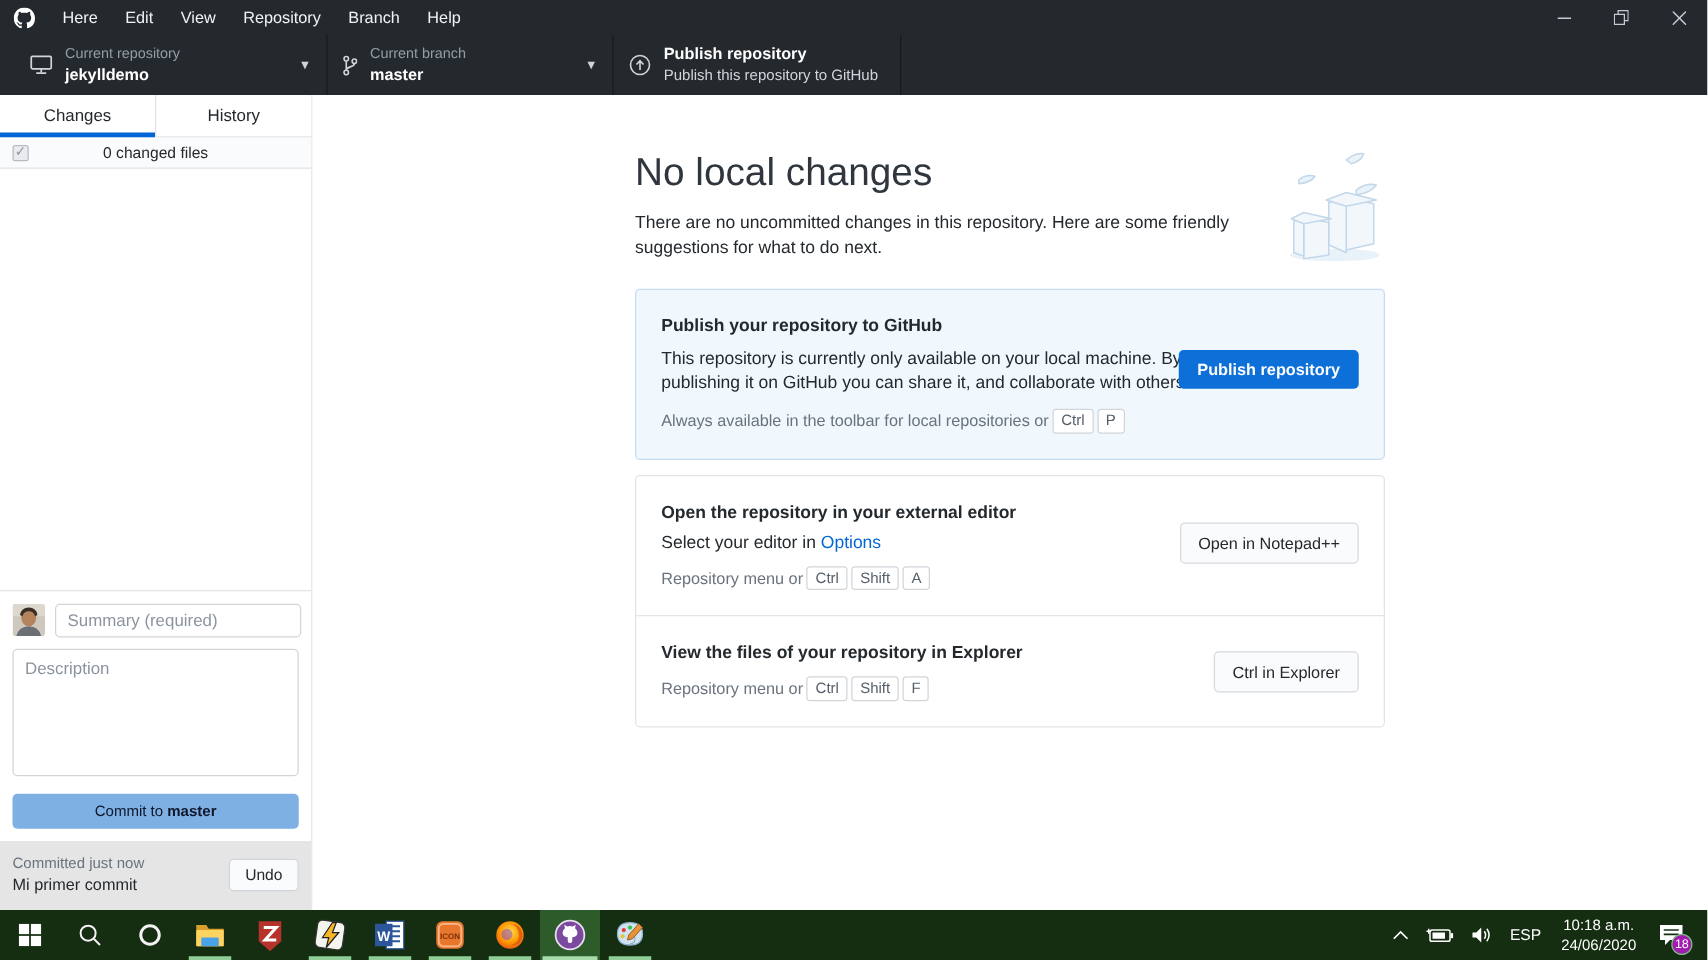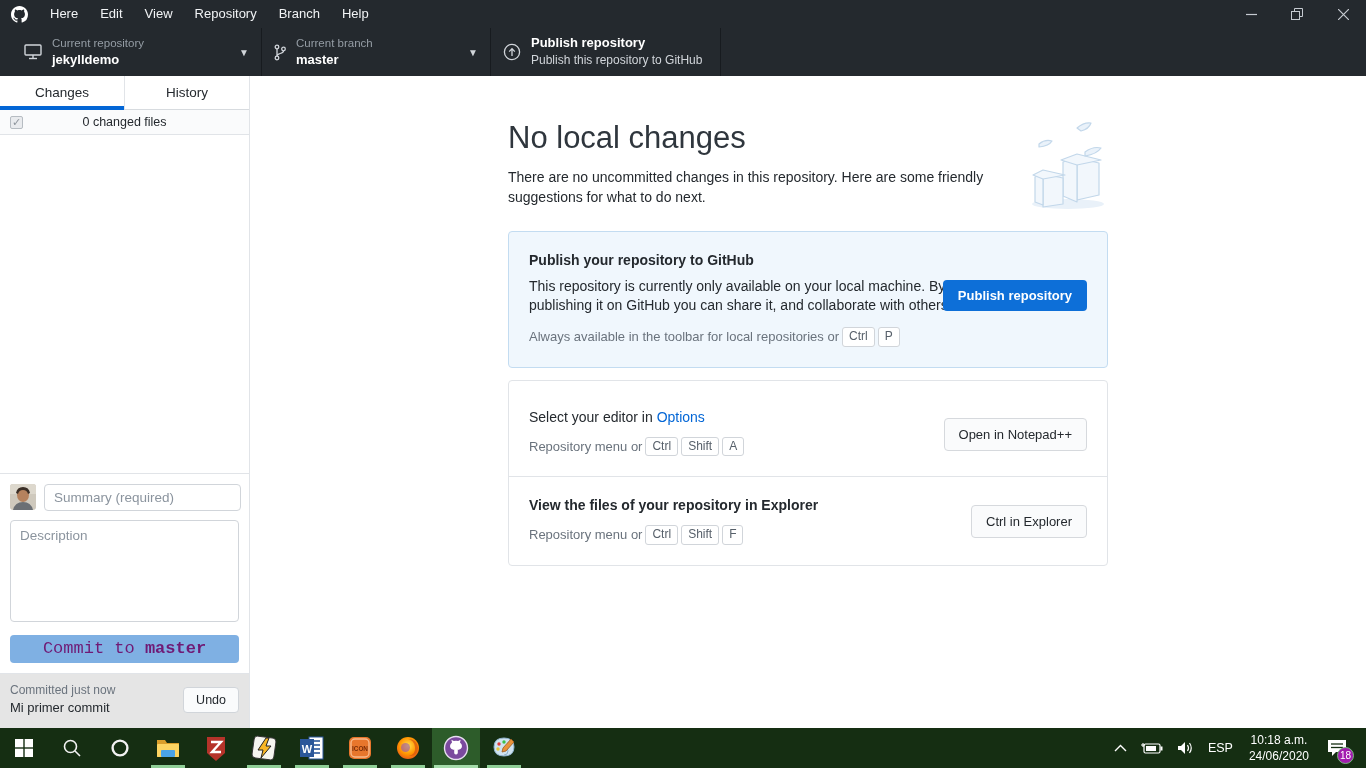--- a/index.html
+++ b/index.html
@@ -36,21 +36,21 @@
   .changed-row { height:25px; background:#fafbfc; border-bottom:1px solid #e1e4e8; display:flex; align-items:center; font-size:12.5px; color:#24292e; position:relative; flex:0 0 auto; }
   .checkbox { position:absolute; left:10px; width:13px; height:13px; border:1px solid #b6bcc2; border-radius:2px; background:#e9ebee; color:#8d949c; font-size:11px; line-height:11px; text-align:center; }
   .changed-label { width:100%; text-align:center; }
   .sb-spacer { flex:1; }
   .commit-form { border-top:1px solid #e1e4e8; padding:10px; flex:0 0 auto; }
   .form-row { display:flex; gap:8px; align-items:center; }
   .avatar { width:26px; height:26px; border-radius:3px; overflow:hidden; flex:0 0 auto; }
   .summary-input { flex:1; height:27px; border:1px solid #d1d5da; border-radius:4px; padding:0 9px; font-size:13.5px; color:#24292e; font-family:inherit; }
   .summary-input::placeholder, .desc-textarea::placeholder { color:#8b949e; }
   .desc-textarea { width:100%; height:102px; margin-top:9px; border:1px solid #d1d5da; border-radius:4px; padding:7px 9px; font-size:13.5px; resize:none; font-family:inherit; color:#24292e; }
-  .commit-btn { margin-top:9px; width:100%; height:28px; background:#7fb0e3; color:#701a75; border:none; border-radius:4px; font-size:17px; font-family:Liberation Mono, monospace; cursor:pointer; }
+  .commit-btn { margin-top:9px; width:100%; height:28px; background:#7fb0e3; color:#0f172a; border:none; border-radius:4px; font-size:12px; font-family:Liberation Sans, sans-serif; cursor:pointer; }
   .commit-info { border-top:1px solid #e1e4e8; padding:8px 10px 10px 10px; display:flex; align-items:center; background:#e5e5e5; flex:0 0 auto; }
   .ci-status { font-size:12px; color:#6a737d; line-height:1.45; }
   .ci-message { font-size:13px; color:#24292e; line-height:1.45; }
   .undo-btn { margin-left:auto; background:#fafbfc; border:1px solid #d1d5da; border-radius:4px; padding:5px 12px; font-size:12.5px; color:#24292e; font-family:inherit; cursor:pointer; }
 
   
   .main { position:absolute; left:250px; top:76px; right:0; bottom:40px; background:#fff; overflow:hidden; }
   .content { position:absolute; left:258px; top:0; width:600px; }
   .page-title { margin-top:44px; font-size:31px; font-weight:300; color:#2f363d; letter-spacing:0; }
   .page-sub { margin-top:12px; font-size:14px; color:#24292e; width:500px; line-height:1.4; }
@@ -220,20 +220,21 @@
       <div class="card-hint">
         <span>Always available in the toolbar for local repositories or</span>
         <kbd>Ctrl</kbd>
         <kbd>P</kbd>
       </div>
       <button class="btn-primary">Publish repository</button>
     </div>
 
     <div class="card-group">
       <div class="card-section">
+        <div class="card-title">Open the repository in your external editor</div>
         <div class="card-line">
           <span>Select your editor in </span><span class="link">Options</span>
         </div>
         <div class="card-hint">
           <span>Repository menu or</span>
           <kbd>Ctrl</kbd>
           <kbd>Shift</kbd>
           <kbd>A</kbd>
         </div>
         <button class="btn-secondary btn-sec-1">Open in Notepad++</button>

